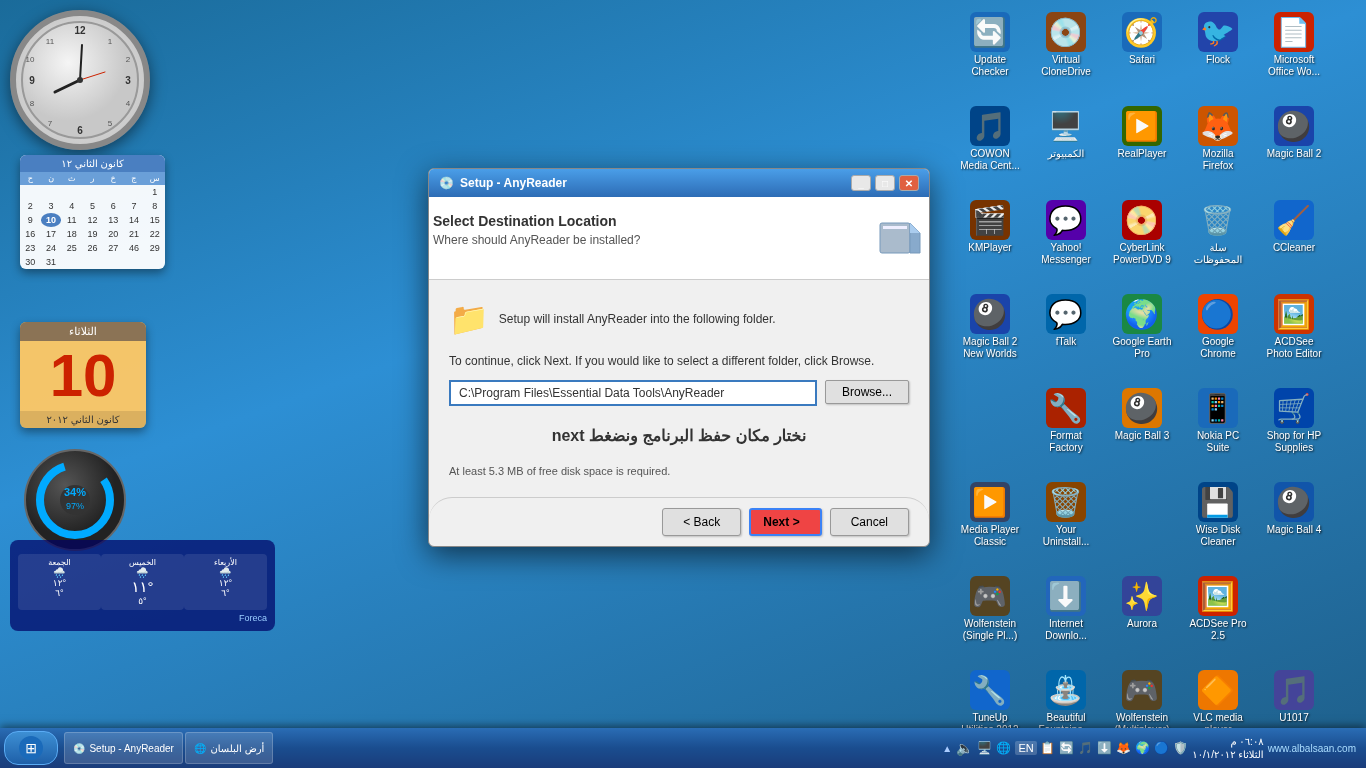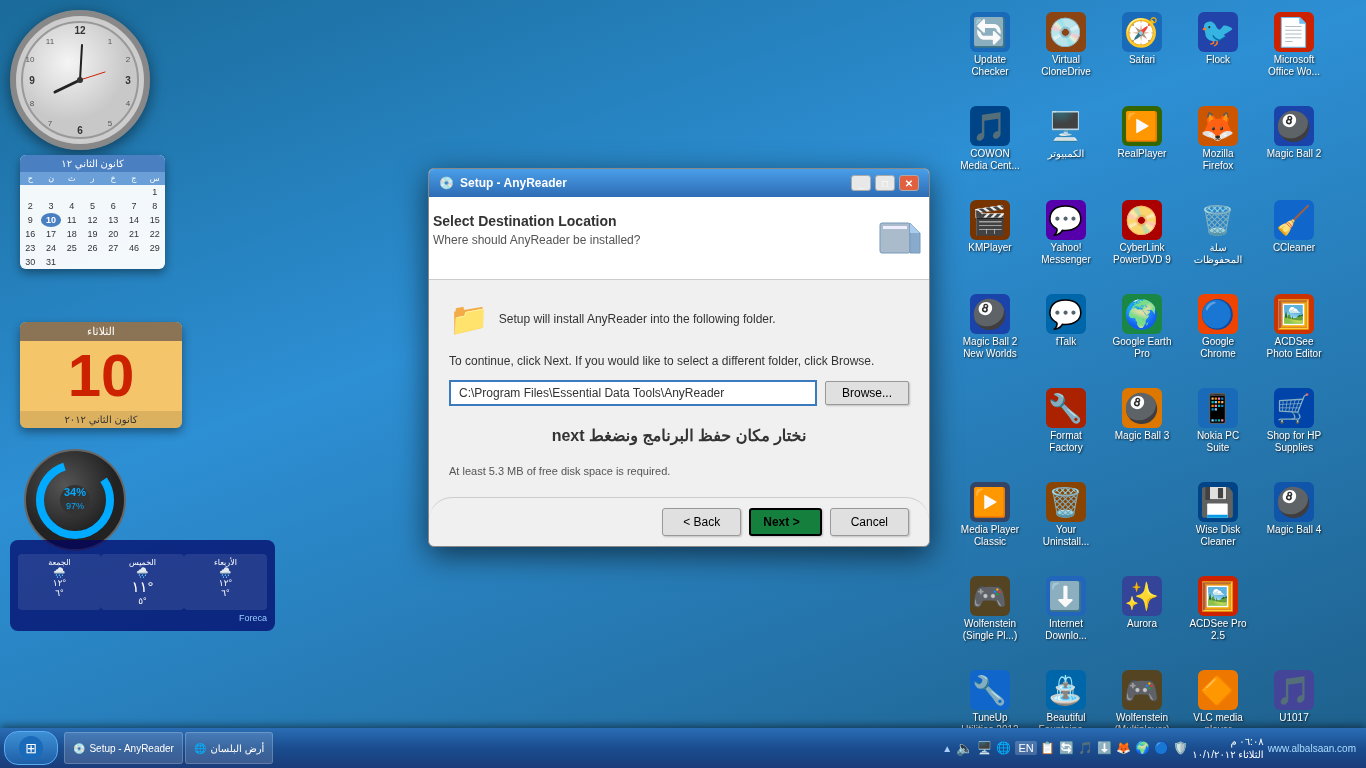--- a/index.html
+++ b/index.html
@@ -290,21 +290,21 @@
 
     .instruction-text {
       font-size: 12px;
       color: #333;
       margin-bottom: 12px;
     }
 
     .path-input-row {
       display: flex;
       gap: 8px;
-      align-items: center;
+      align-items: flex-start;
       margin-bottom: 0;
     }
 
     .path-input {
       flex: 1;
       padding: 4px 8px;
       border: 2px solid #3a7abf;
       background: white;
       font-size: 12px;
       color: #333;
@@ -351,22 +351,22 @@
       padding: 5px 20px;
       background: #e0e0e0;
       border: 1px solid #999;
       border-radius: 3px;
       font-size: 12px;
       cursor: pointer;
       box-shadow: 1px 1px 2px rgba(0,0,0,0.2);
     }
 
     .footer-btn.primary {
-      background: #15803d;
-      border: 2px solid #000000;
+      background: #ef4444;
+      border: 2px solid #3b82f6;
       font-weight: bold;
       padding-left: 12px;
     }
 
     
     .taskbar {
       position: absolute;
       bottom: 0;
       left: 0;
       right: 0;
@@ -524,21 +524,21 @@
       <span>25</span>
       <span>26</span>
       <span>27</span>
       <span>46</span>
       <span>29</span>
     <span>30</span>
       <span>31</span>
   </div>
 </div>
 
-<div class="date-widget" style="position:absolute;top:322px;left:20px;width:162px;">
+<div class="date-widget" style="position:absolute;top:322px;left:20px;width:126px;">
   <div class="date-header">الثلاثاء</div>
   <div class="date-number">10</div>
   <div class="date-footer">كانون الثاني ٢٠١٢</div>
 </div>
 
 <div style="position:absolute;top:445px;left:20px;width:110px;height:110px;">
   <svg width="110" height="110" viewBox="0 0 110 110">
     <defs>
       <radialGradient id="diskGrad" cx="40%" cy="35%">
         <stop offset="0%" stop-color="#555"></stop>

